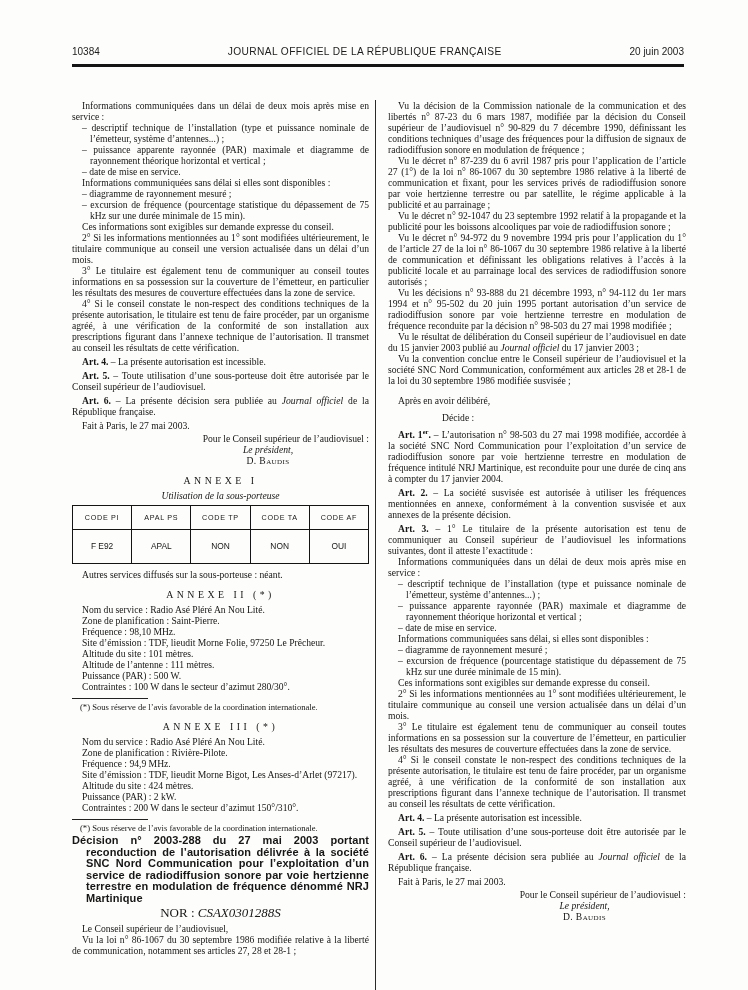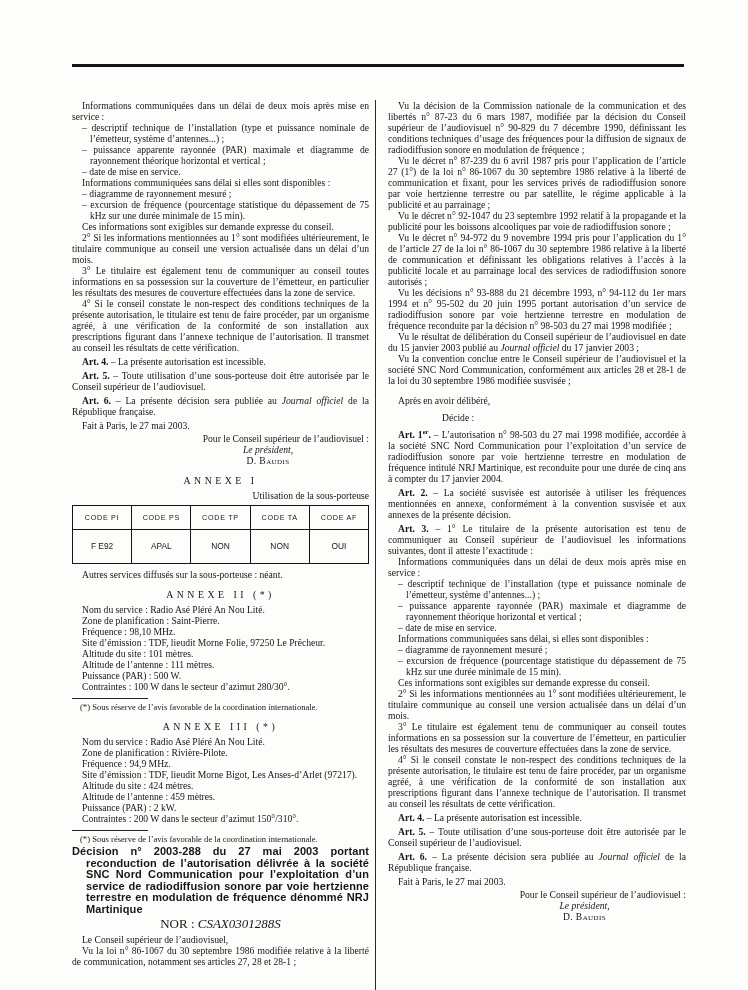--- a/index.html
+++ b/index.html
@@ -36,21 +36,21 @@
   sup { font-size:6.5px; vertical-align:super; line-height:0; }
   .fait { margin-top:3px; }
   .sig1 { text-align:right; text-indent:0; margin-top:2px; }
   .sig2 { text-align:center; text-indent:0; padding-left:95px; font-style:italic; }
   .sig3 { text-align:center; text-indent:0; padding-left:95px; font-variant:small-caps; letter-spacing:0.4px; }
   
   .annexe-heading {
     text-align:center; text-indent:0; font-size:9.8px;
     letter-spacing:3.5px; margin:9px 0 4px;
   }
-  .annexe-sub { text-align:right; text-indent:0; margin-bottom:4px; }
+  .annexe-sub { text-align:center; text-indent:0; font-style:italic; margin-bottom:4px; }
   
   table.sp {
     width:100%; border-collapse:collapse; margin:2px 0 5px;
     font-family:"Liberation Sans", sans-serif; text-align:center;
   }
   table.sp th, table.sp td { border:1.3px solid #141414; }
   table.sp th { font-weight:normal; font-size:7.2px; letter-spacing:0.7px; height:21px; }
   table.sp td { font-size:8.4px; height:31px; }
   
   .footnote-block { margin-top:6px; margin-bottom:2px; }
@@ -65,20 +65,25 @@
   .nor { text-align:center; text-indent:0; font-size:13px; margin:3px 0 5px; }
   
   .apres { margin-top:9px; }
   .decide { text-indent:0; margin:6px 0 6px 54px; }
 </style>
 </head>
 <body>
 
 <div class="page">
 
+  <div class="jo-header">
+    <span>10384</span>
+    <span class="title">JOURNAL OFFICIEL DE LA RÉPUBLIQUE FRANÇAISE</span>
+    <span>20 juin 2003</span>
+  </div>
   <div class="header-rule"></div>
 
   <div class="columns">
 
     <div class="col col-left">
       <p>Informations communiquées dans un délai de deux mois après mise en service :</p>
       <p class="dash">– descriptif technique de l’installation (type et puissance nominale de l’émetteur, système d’antennes...) ;</p>
       <p class="dash">– puissance apparente rayonnée (PAR) maximale et diagramme de rayonnement théorique horizontal et vertical ;</p>
       <p class="dash">– date de mise en service.</p>
       <p>Informations communiquées sans délai si elles sont disponibles :</p>
@@ -100,21 +105,21 @@
         <p class="sig3">D. Baudis</p>
       </div>
 
       <p class="annexe-heading">ANNEXE I</p>
       <p class="annexe-sub">Utilisation de la sous-porteuse</p>
 
       <table class="sp">
         <tbody>
             <tr>
           <th style="width:20%">CODE PI</th>
-          <th style="width:20%">CODE PS</th>
+          <th style="width:20%">APAL PS</th>
           <th style="width:20%">CODE TP</th>
           <th style="width:20%">CODE TA</th>
           <th style="width:20%">CODE AF</th>
         </tr>
         <tr>
           <td>F E92</td>
           <td>APAL</td>
           <td>NON</td>
           <td>NON</td>
           <td>OUI</td>
@@ -138,21 +143,20 @@
         <div class="footnote-rule"></div>
         <p class="footnote">(*) Sous réserve de l’avis favorable de la coordination internationale.</p>
       </div>
 
       <p class="annexe-heading">ANNEXE III (*)</p>
       <p>Nom du service : Radio Asé Pléré An Nou Lité.</p>
       <p>Zone de planification : Rivière-Pilote.</p>
       <p>Fréquence : 94,9 MHz.</p>
       <p>Site d’émission : TDF, lieudit Morne Bigot, Les Anses-d’Arlet (97217).</p>
       <p>Altitude du site : 424 mètres.</p>
-      <p>Altitude de l’antenne : 459 mètres.</p>
       <p>Puissance (PAR) : 2 kW.</p>
       <p>Contraintes : 200 W dans le secteur d’azimut 150°/310°.</p>
 
       <div class="footnote-block">
         <div class="footnote-rule"></div>
         <p class="footnote">(*) Sous réserve de l’avis favorable de la coordination internationale.</p>
       </div>
 
       <p class="decision-title">Décision n° 2003-288 du 27 mai 2003 portant reconduction de l’autorisation délivrée à la société SNC Nord Communication pour l’exploitation d’un service de radiodiffusion sonore par voie hertzienne terrestre en modulation de fréquence dénommé NRJ Martinique</p>
       <p class="nor"><span>NOR : </span><i>CSAX0301288S</i></p>

